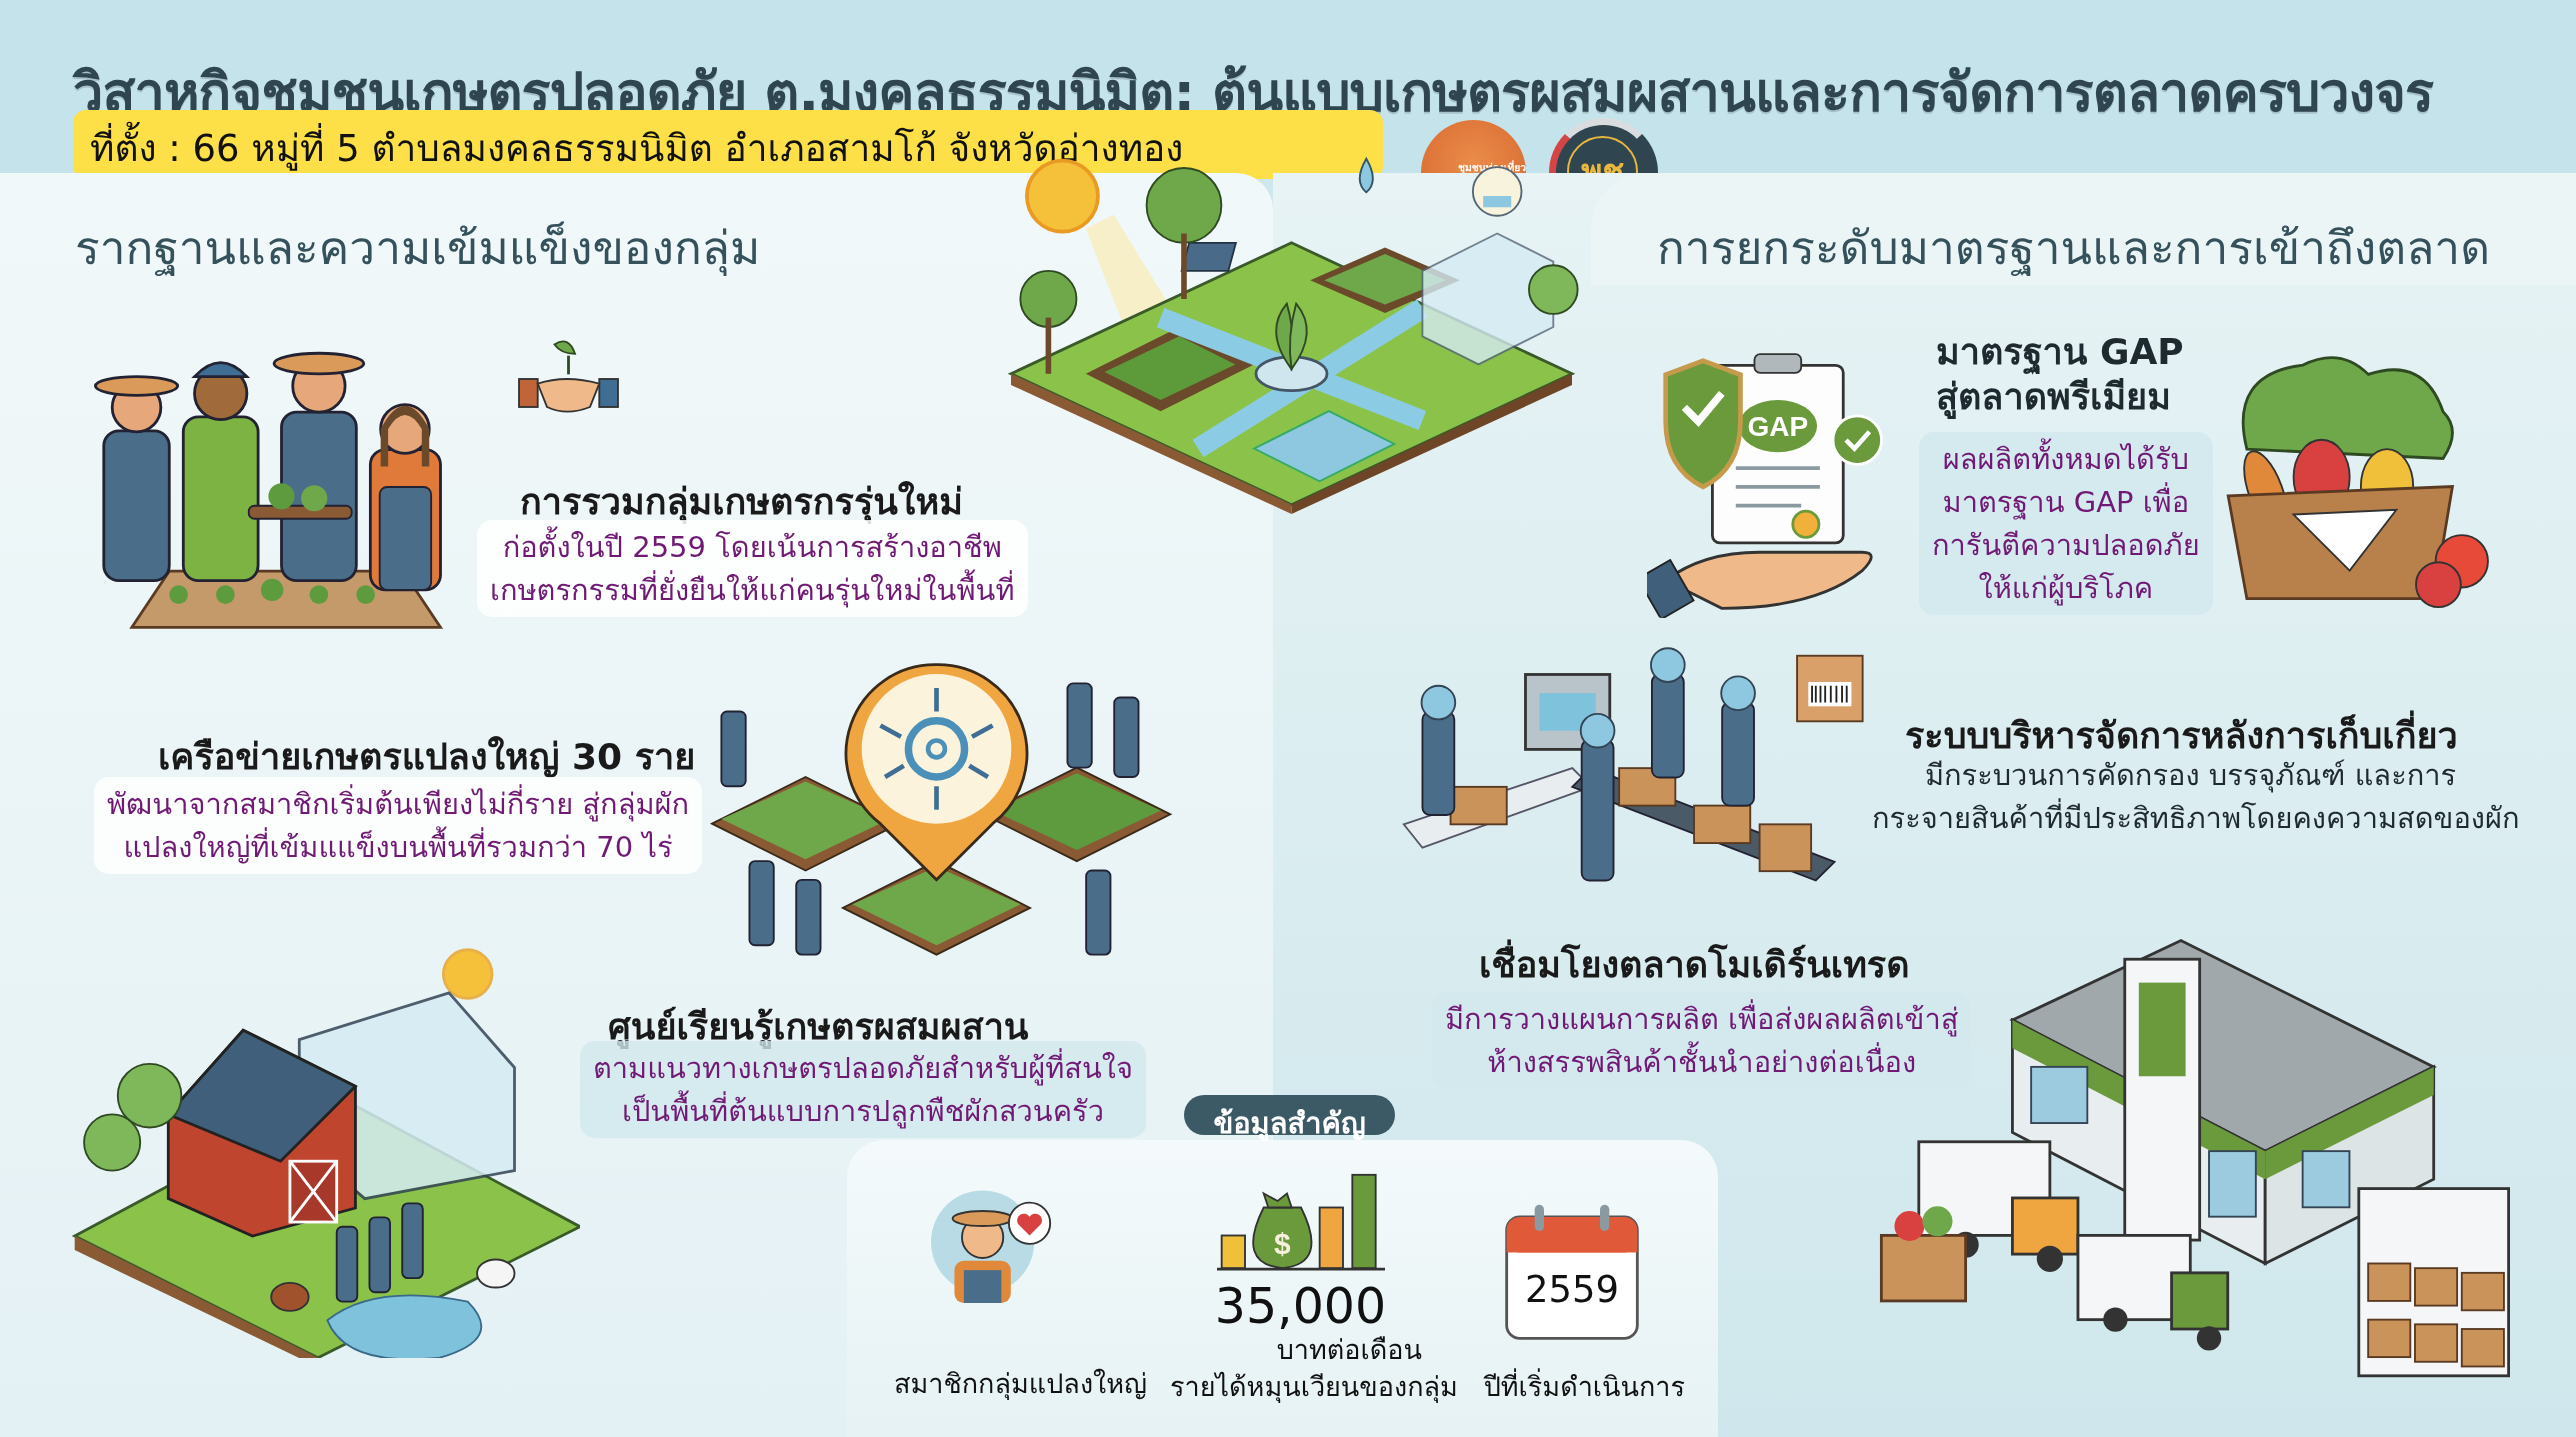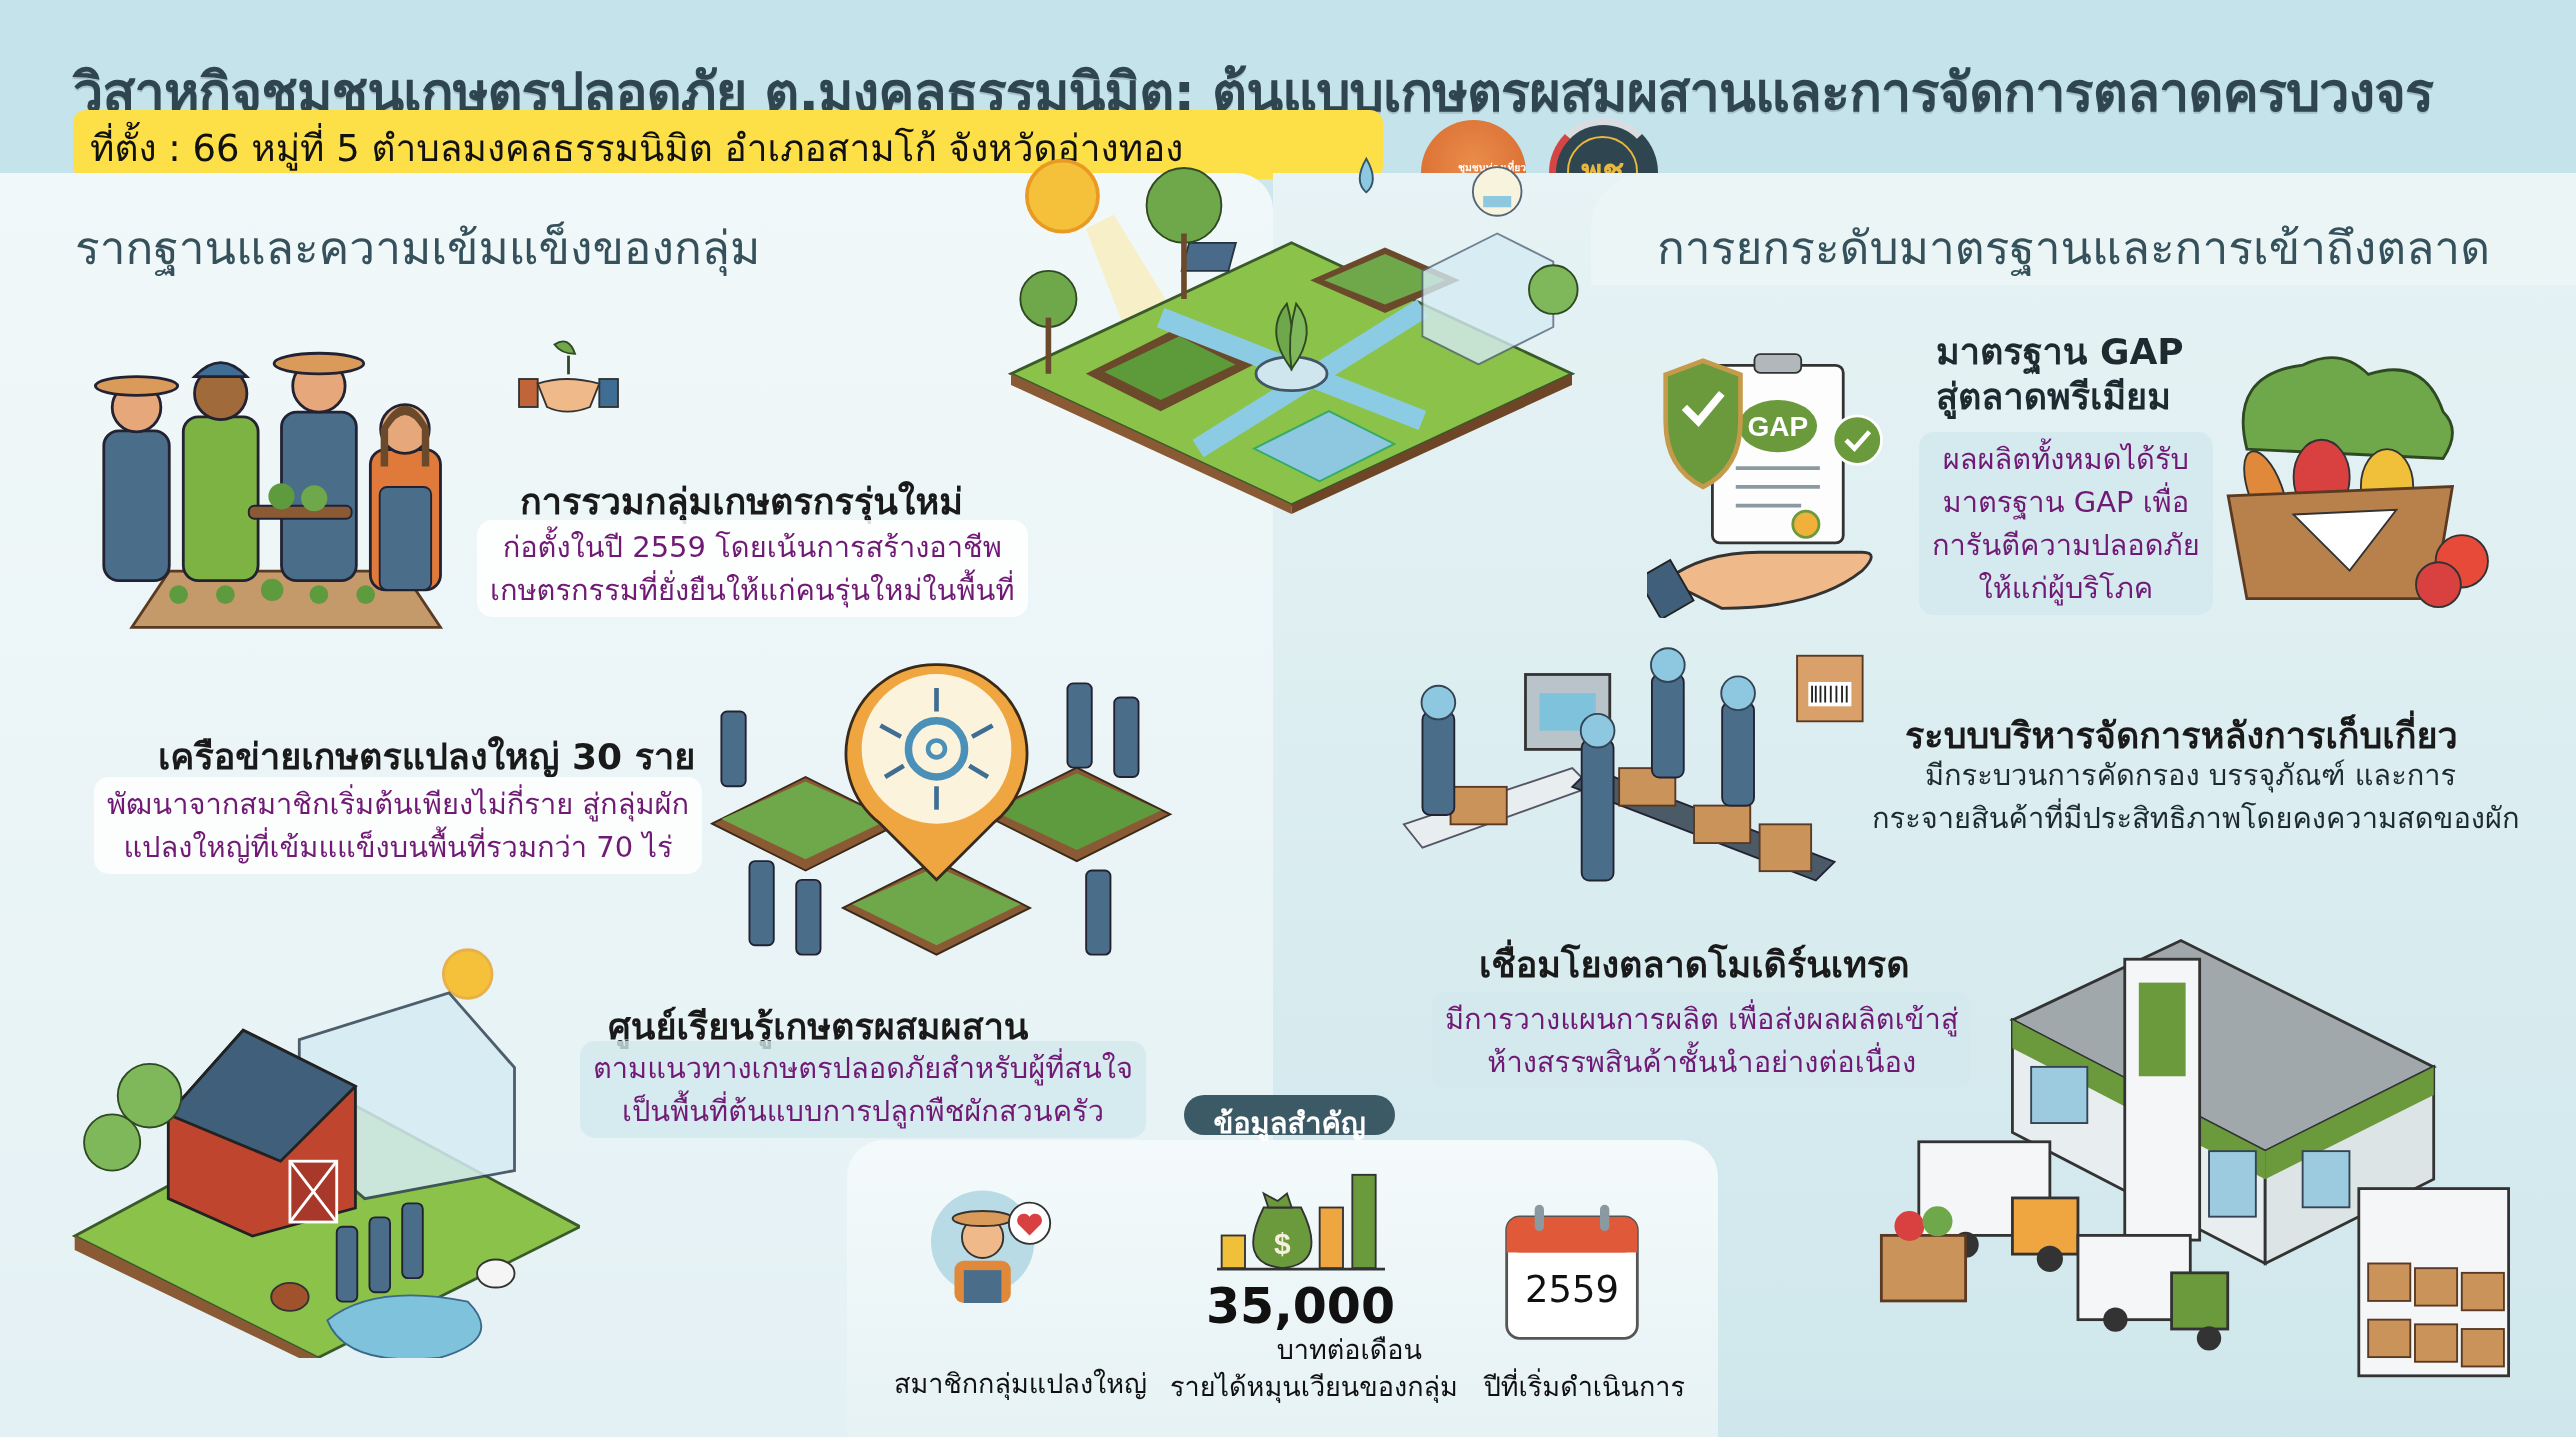--- a/index.html
+++ b/index.html
@@ -71,21 +71,21 @@
   .key-card {
     left: 847px; top: 1140px; width: 871px; height: 298px;
     background: linear-gradient(180deg, #f4fafb 0%, #e6f2f4 100%);
     border-top-left-radius: 37px; border-top-right-radius: 37px;
   }
   .key-badge {
     left: 1184px; top: 1095px; width: 211px; height: 40px; border-radius: 28px;
     background: #3c5a66; color: #fff; font-size: 29px; font-weight: bold; text-align: center; line-height: 56px;
   }
   .stat-label { font-size: 27px; color: #111; text-align: right; white-space: nowrap; }
-  .stat-big { font-size: 49px; font-weight: bold; color: #111; text-align: center; }
+  .stat-big { font-size: 49px; font-weight: normal; color: #111; text-align: center; }
 </style>
 </head>
 <body>
 
 <div class="abs header-band"></div>
 <div class="abs main-title">วิสาหกิจชุมชนเกษตรปลอดภัย ต.มงคลธรรมนิมิต: ต้นแบบเกษตรผสมผสานและการจัดการตลาดครบวงจร</div>
 <div class="abs location-pill">ที่ตั้ง : 66 หมู่ที่ 5 ตำบลมงคลธรรมนิมิต อำเภอสามโก้ จังหวัดอ่างทอง</div>
 
 <div class="abs logo-otop">
   <span class="small">ชุมชนท่องเที่ยว</span>

